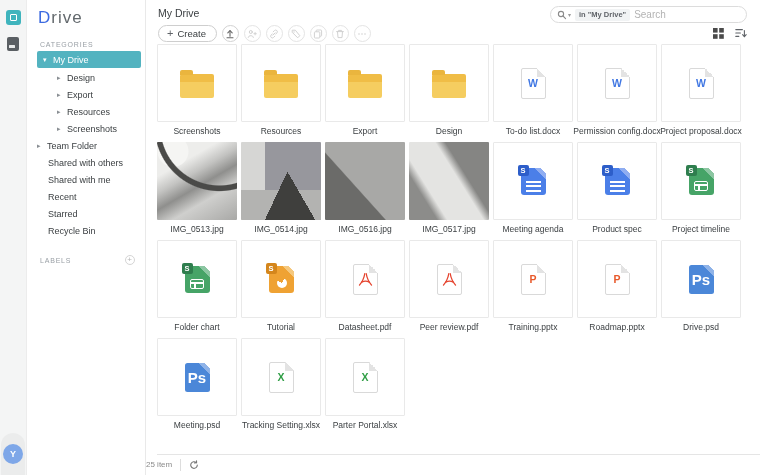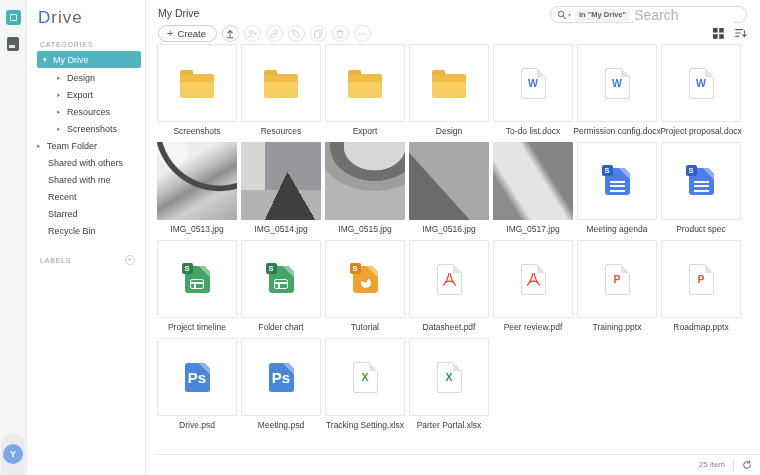--- a/index.html
+++ b/index.html
@@ -33,21 +33,21 @@
   .label-row { height:18px; display:flex; align-items:center; padding:0 11px 0 18px; font-size:9px; color:#3c4043; cursor:pointer; }
   .label-row .ltxt { flex:1; }
   .label-sq { width:8px; height:8px; border-radius:1.5px; flex:none; }
 
   
   main { flex:1; position:relative; background:#fff; }
   .page-title { position:absolute; top:7px; left:12px; font-size:10.5px; color:#3c4043; }
   .searchbar { position:absolute; top:6px; right:13px; width:197px; height:17px; border:1px solid #dcdcdc; border-radius:9px; display:flex; align-items:center; padding:0 6px; background:#fff; }
   .searchbar .s-caret { font-size:6px; color:#9a9a9a; margin-left:1px; }
   .scope-chip { background:#f1f3f4; border-radius:2px; font-size:7.5px; font-weight:bold; color:#5f6368; padding:1.5px 4px; margin:0 4px; white-space:nowrap; }
-  .search-input { border:none; outline:none; font-size:14px; color:#3c4043; width:100px; font-family:"Liberation Sans",sans-serif; }
+  .search-input { border:none; outline:none; font-size:10px; color:#3c4043; width:100px; font-family:"Liberation Sans",sans-serif; }
   .search-input::placeholder { color:#b3b3b3; }
   .toolbar { position:absolute; top:25px; left:12px; display:flex; align-items:center; gap:5px; }
   .create-btn { height:17px; border:1px solid #cecece; border-radius:9px; background:#fff; display:flex; align-items:center; gap:4px; padding:0 10px 0 8px; font-size:9.5px; color:#3c4043; cursor:pointer; }
   .create-btn .plus { font-size:11px; line-height:11px; color:#5f6368; }
   .circle-btn { width:17px; height:17px; border:1px solid #e4e4e4; border-radius:50%; background:#fff; display:flex; align-items:center; justify-content:center; color:#d2d2d2; cursor:default; }
   .circle-btn.enabled { color:#666; border-color:#d2d2d2; cursor:pointer; }
   .view-toggles { position:absolute; top:28px; right:13px; display:flex; align-items:center; gap:11px; }
   .view-toggles > div { cursor:pointer; display:flex; }
 
   
@@ -86,21 +86,21 @@
   
   .card.photo { border:none; }
   .photo-fill { width:80px; height:78px; }
   .photo-1 { background: radial-gradient(circle at 78% -20%, rgba(0,0,0,0) 52%, #4a4a48 53%, #4a4a48 57%, rgba(0,0,0,0) 58%), radial-gradient(circle at 20% 12%, #f5f5f3 0 16%, rgba(0,0,0,0) 17%), linear-gradient(150deg,#ededeb 0 28%,#c3c3c1 42%,#8f8f8d 55%,#cfcfcd 70%,#a8a8a6 100%); }
   .photo-2 { background: conic-gradient(from 150deg at 58% 38%, #3f3f3d 0 55deg, rgba(0,0,0,0) 55deg), linear-gradient(rgba(0,0,0,0) 0 62%, #b3b3b1 62%), linear-gradient(90deg,#d6d6d4 0 30%, #97979d 30%); }
   .photo-3 { background: radial-gradient(ellipse 95% 75% at 62% 6%, #d8d8d6 0 40%, #6f6f6d 41% 58%, #9e9e9c 59% 75%, #b5b5b3 76%); }
   .photo-4 { background: linear-gradient(48deg,#6b6b69 0 40%, #a8a8a6 41%); }
   .photo-5 { background: linear-gradient(58deg,#8c8c8a 0 22%, #e4e4e2 30% 58%, #858583 66%); }
 
   
-  .statusbar { position:absolute; bottom:0; left:0; right:0; height:21px; display:flex; align-items:center; justify-content:flex-end; gap:8px; padding-right:8px; }
+  .statusbar { position:absolute; bottom:0; left:0; right:0; height:21px; display:flex; align-items:center; gap:8px; padding-right:8px; }
   .statusbar::before { content:''; position:absolute; top:0; left:11px; right:0; height:1px; background:#e5e5e5; }
   .status-count { font-size:8px; color:#8a8a8a; }
   .status-sep { width:1px; height:12px; background:#ddd; }
   .refresh-btn { display:flex; cursor:pointer; }
 </style>
 </head>
 <body>
 
 <div class="app">
 
@@ -355,28 +355,20 @@
         <div class="cell">
           <div class="card photo">
             <div class="photo-fill photo-2"></div>
           </div>
           <div class="fname">
             <span>IMG_0514.jpg</span>
           </div>
         </div>
         <div class="cell">
           <div class="card photo">
-            <div class="photo-fill photo-3"></div>
-          </div>
-          <div class="fname">
-            <span>IMG_0515.jpg</span>
-          </div>
-        </div>
-        <div class="cell">
-          <div class="card photo">
             <div class="photo-fill photo-4"></div>
           </div>
           <div class="fname">
             <span>IMG_0516.jpg</span>
           </div>
         </div>
         <div class="cell">
           <div class="card photo">
             <div class="photo-fill photo-5"></div>
           </div>

